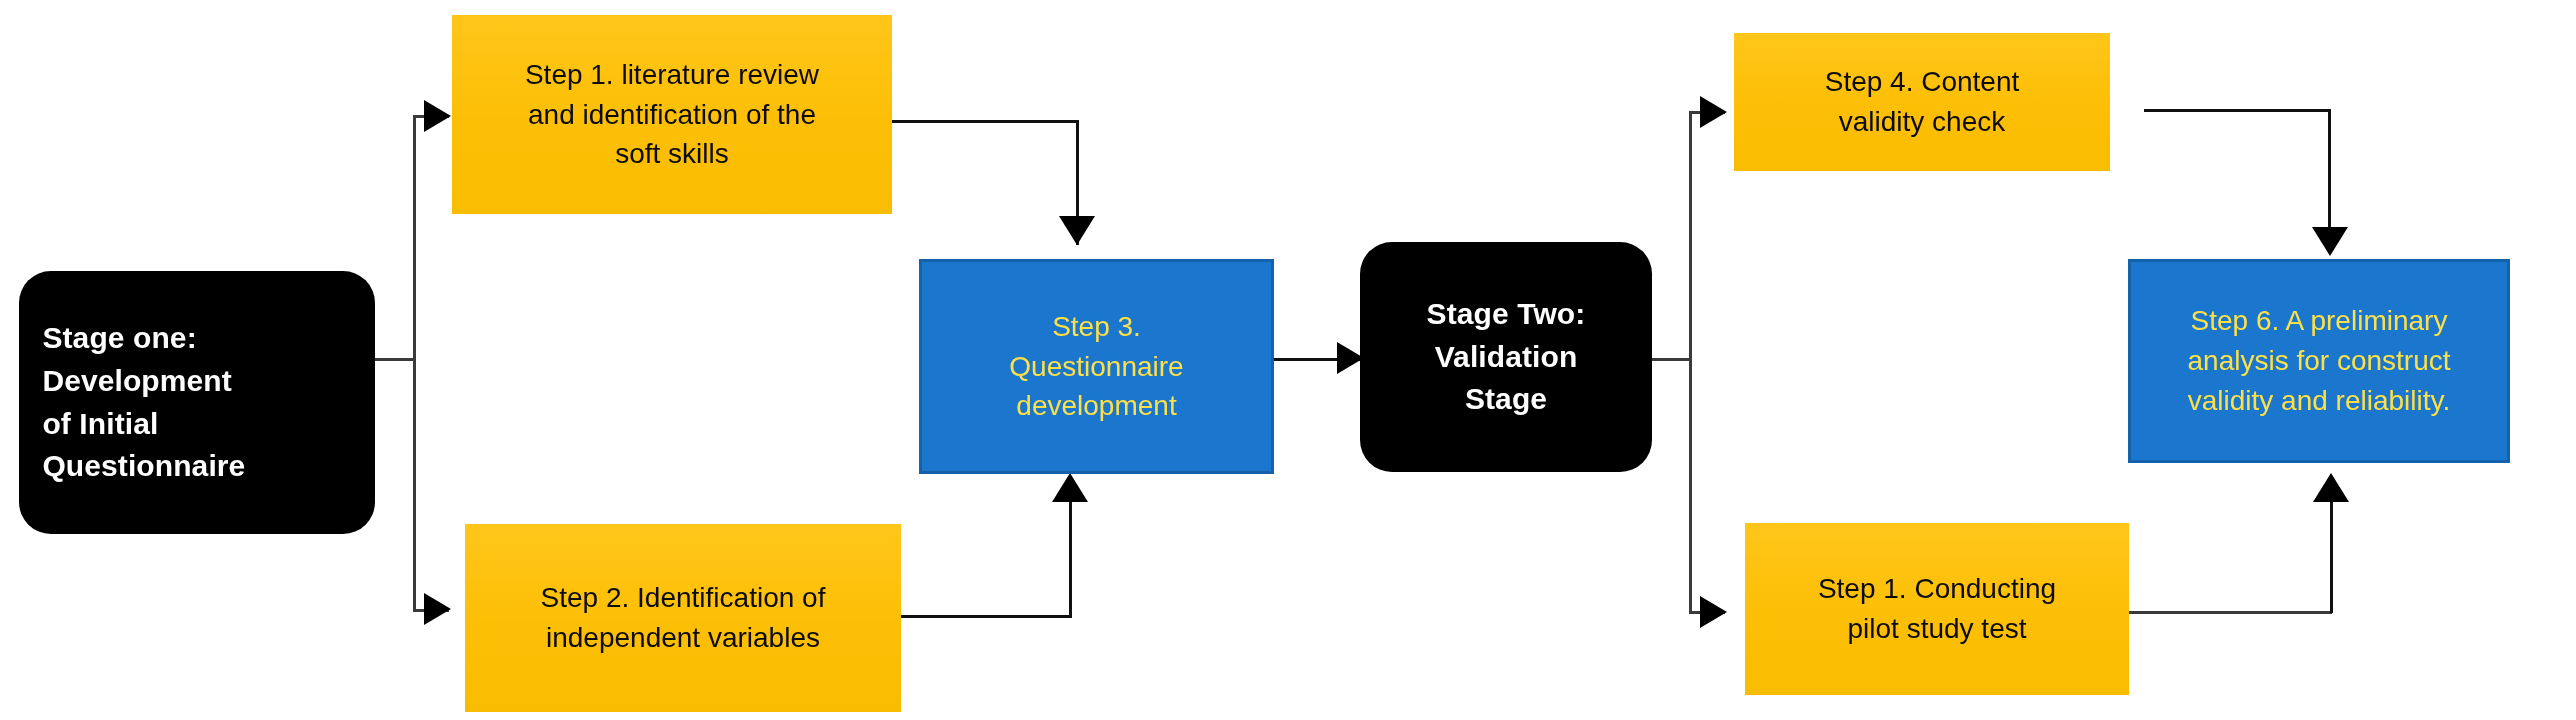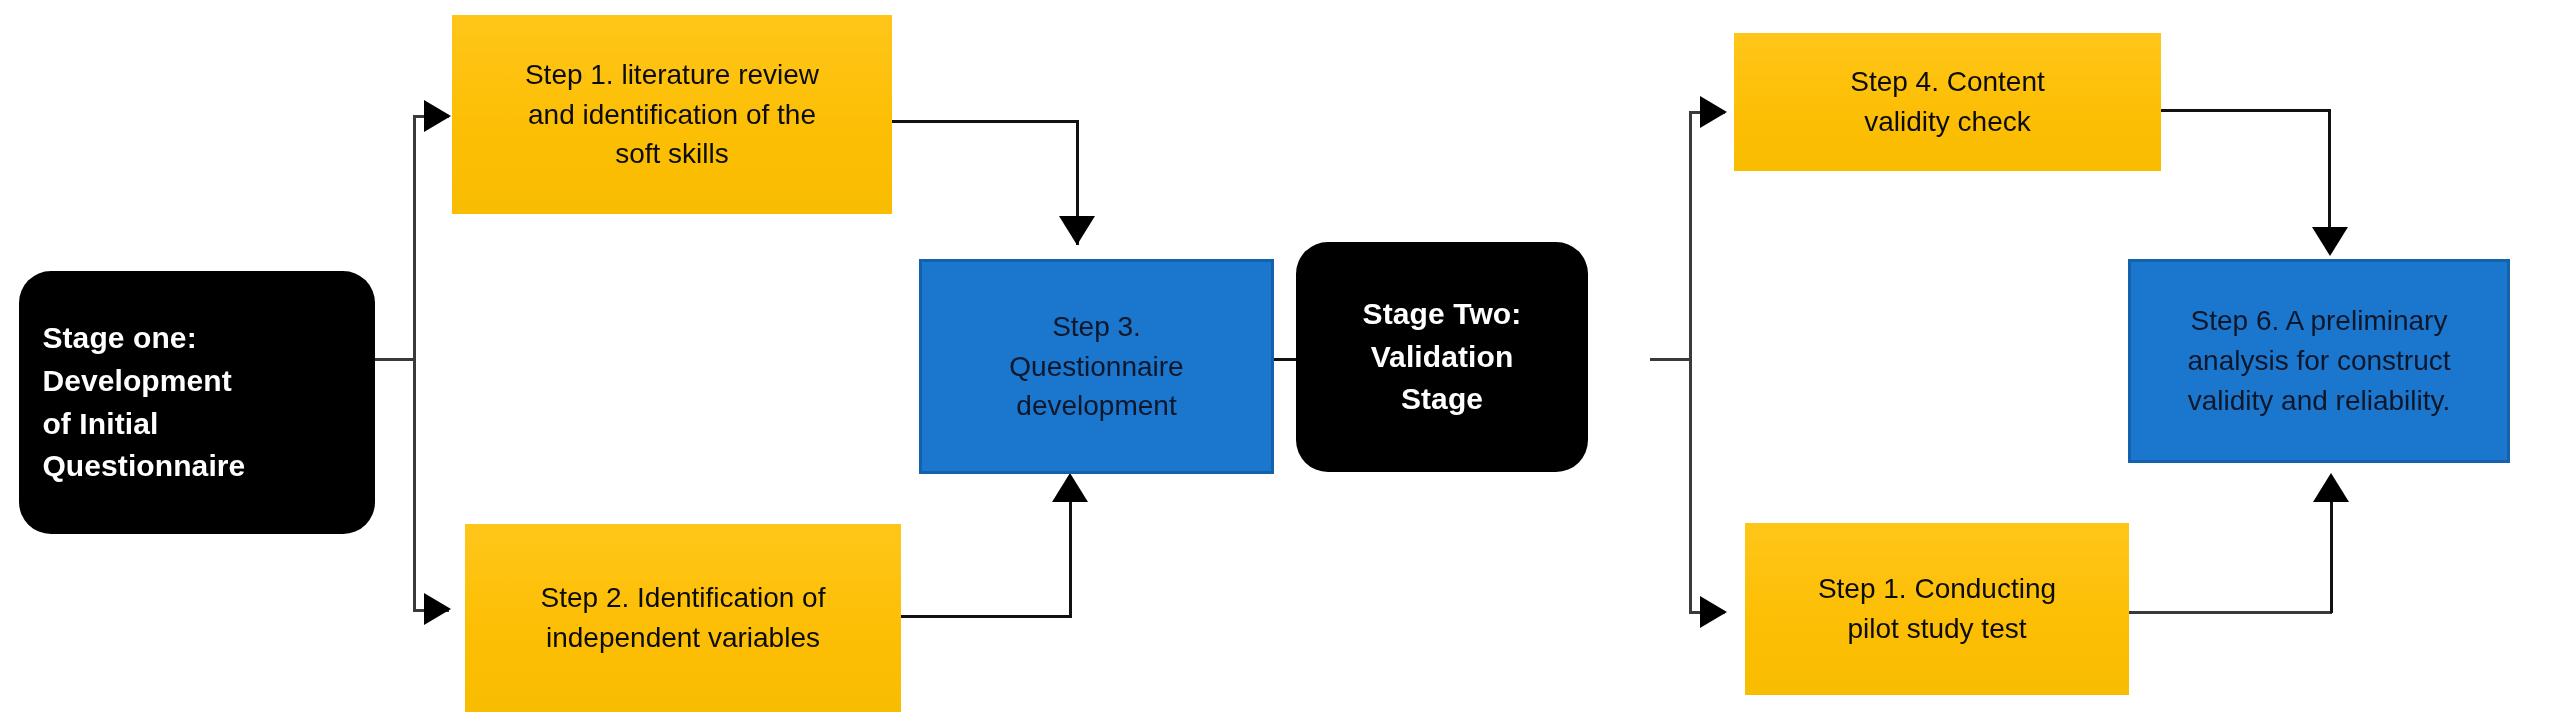--- a/index.html
+++ b/index.html
@@ -58,21 +58,21 @@
     background: linear-gradient(180deg,#FFC61A 0%,#FDBF05 55%,#F8BC00 100%);
     color: #0c0c0c;
     font-size: 28px;
     font-weight: 400;
     border: 0;
   }
 
   
   .node.step-blue {
     background: #1B76CE;
-    color: #0f172a;
+    color: #fde047;
     font-size: 28px;
     font-weight: 400;
     border: 3.4px solid #1462AB;
   }
 
   
   .conn {
     position: absolute;
     background: #3a3a3a;
     z-index: 1;
@@ -162,27 +162,27 @@
     <span class="label">Step 2. Identification of
 independent  variables</span>
   </div>
 
   <div class="node step-blue" style="left:919px; top:259px; width:355px; height:215px;">
     <span class="label">Step 3.
 Questionnaire
 development</span>
   </div>
 
-  <div class="node stage" style="left:1296px; top:242px; width:292px; height:230px;">
+  <div class="node stage" style="left:1360px; top:242px; width:292px; height:230px;">
     <span class="label">Stage Two:
 Validation
 Stage</span>
   </div>
 
-  <div class="node step-yellow" style="left:1734px; top:33px; width:427px; height:138px;">
+  <div class="node step-yellow" style="left:1734px; top:33px; width:376px; height:138px;">
     <span class="label">Step 4. Content
 validity check</span>
   </div>
 
   <div class="node step-yellow" style="left:1745px; top:523px; width:384px; height:172px;">
     <span class="label">Step 1. Conducting
 pilot study test</span>
   </div>
 
   <div class="node step-blue" style="left:2128px; top:259px; width:382px; height:204px;">

